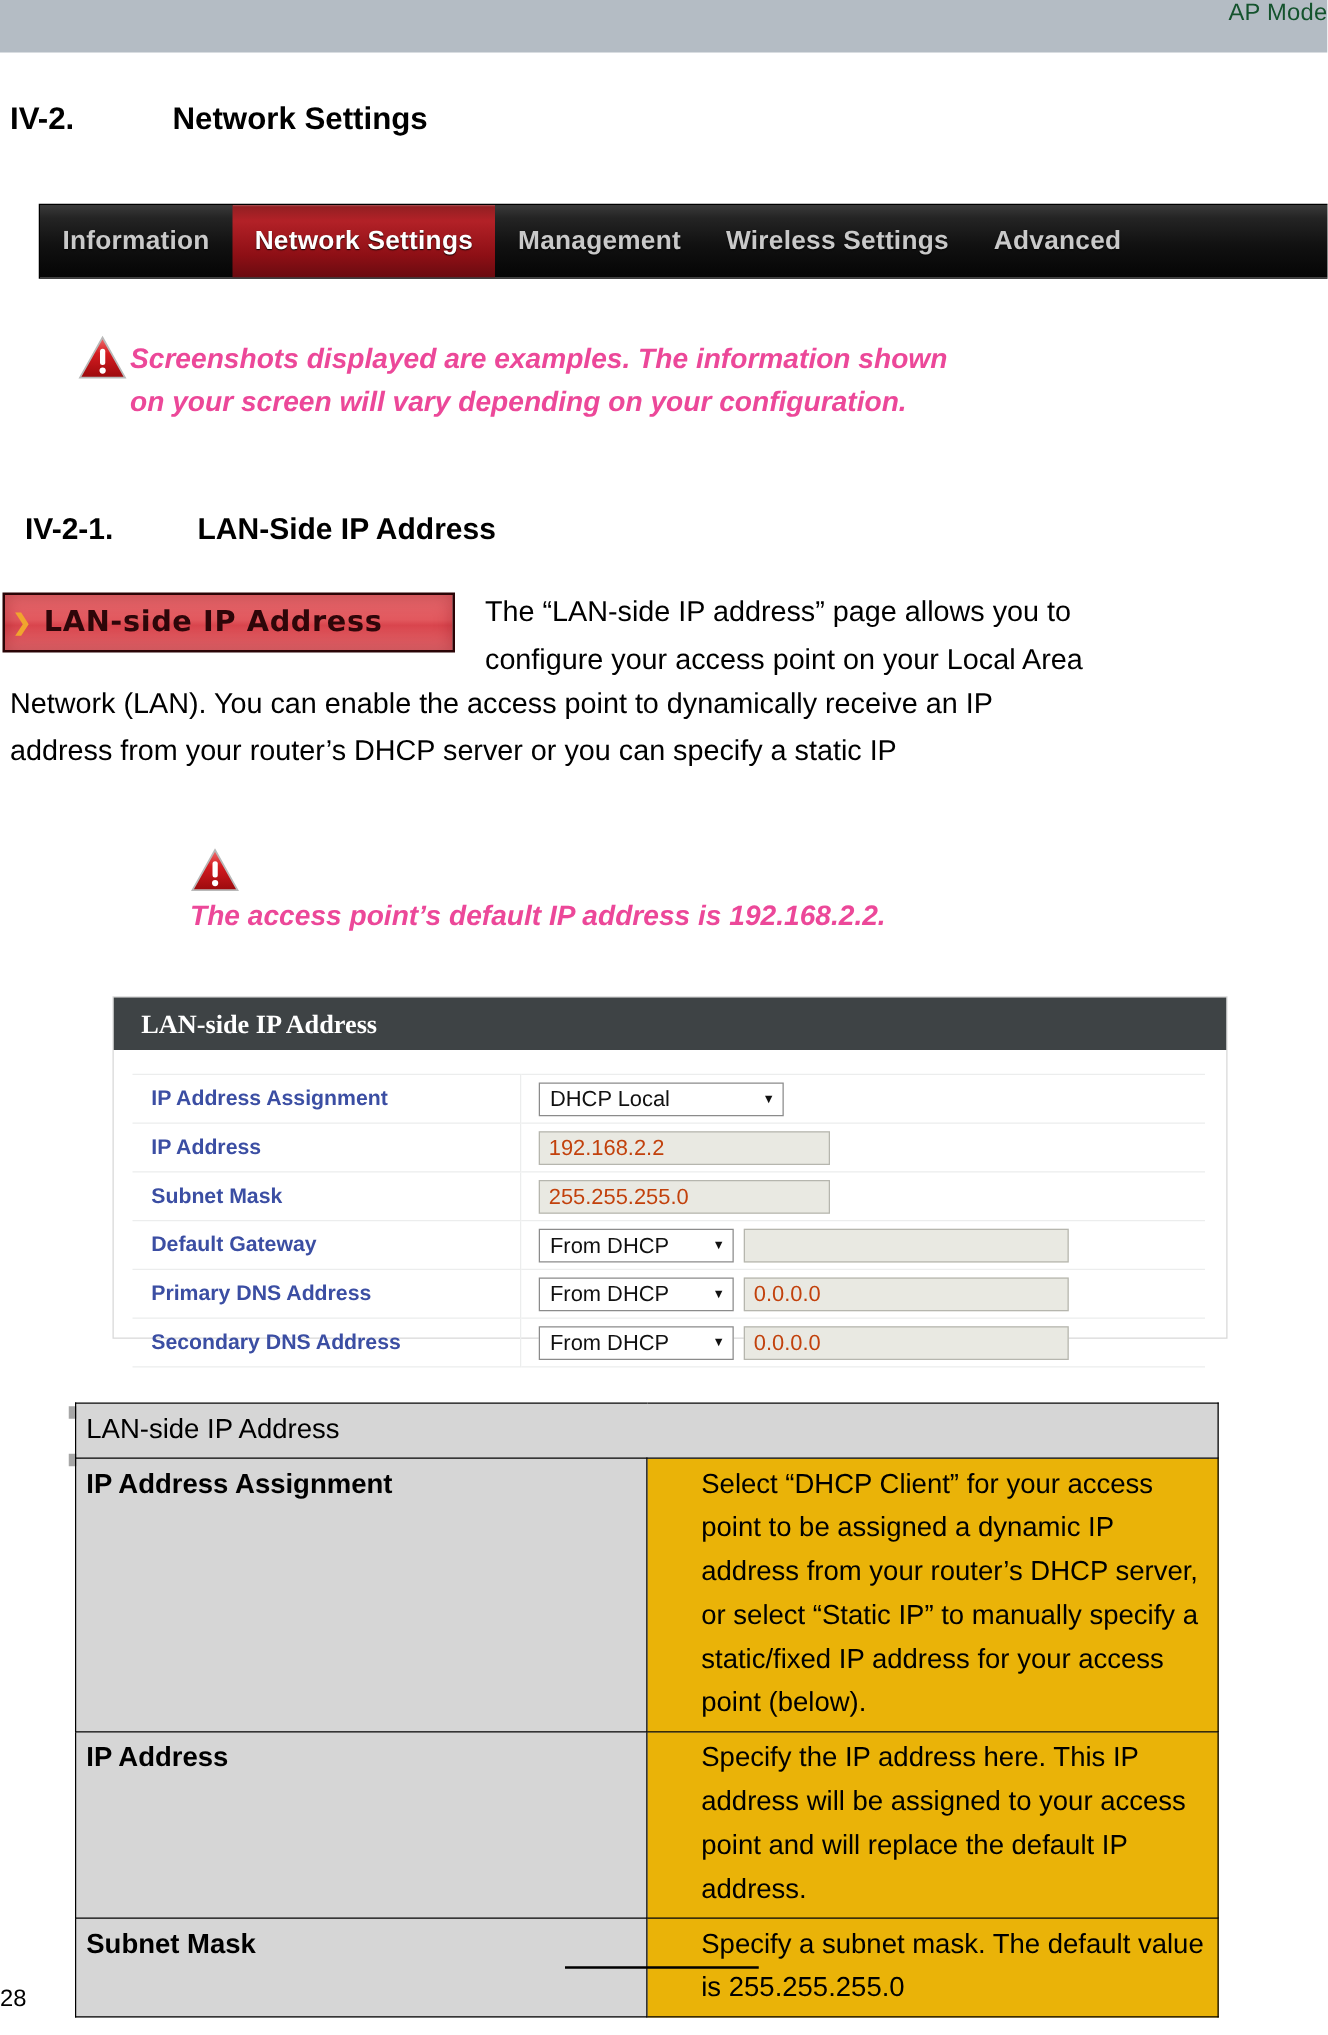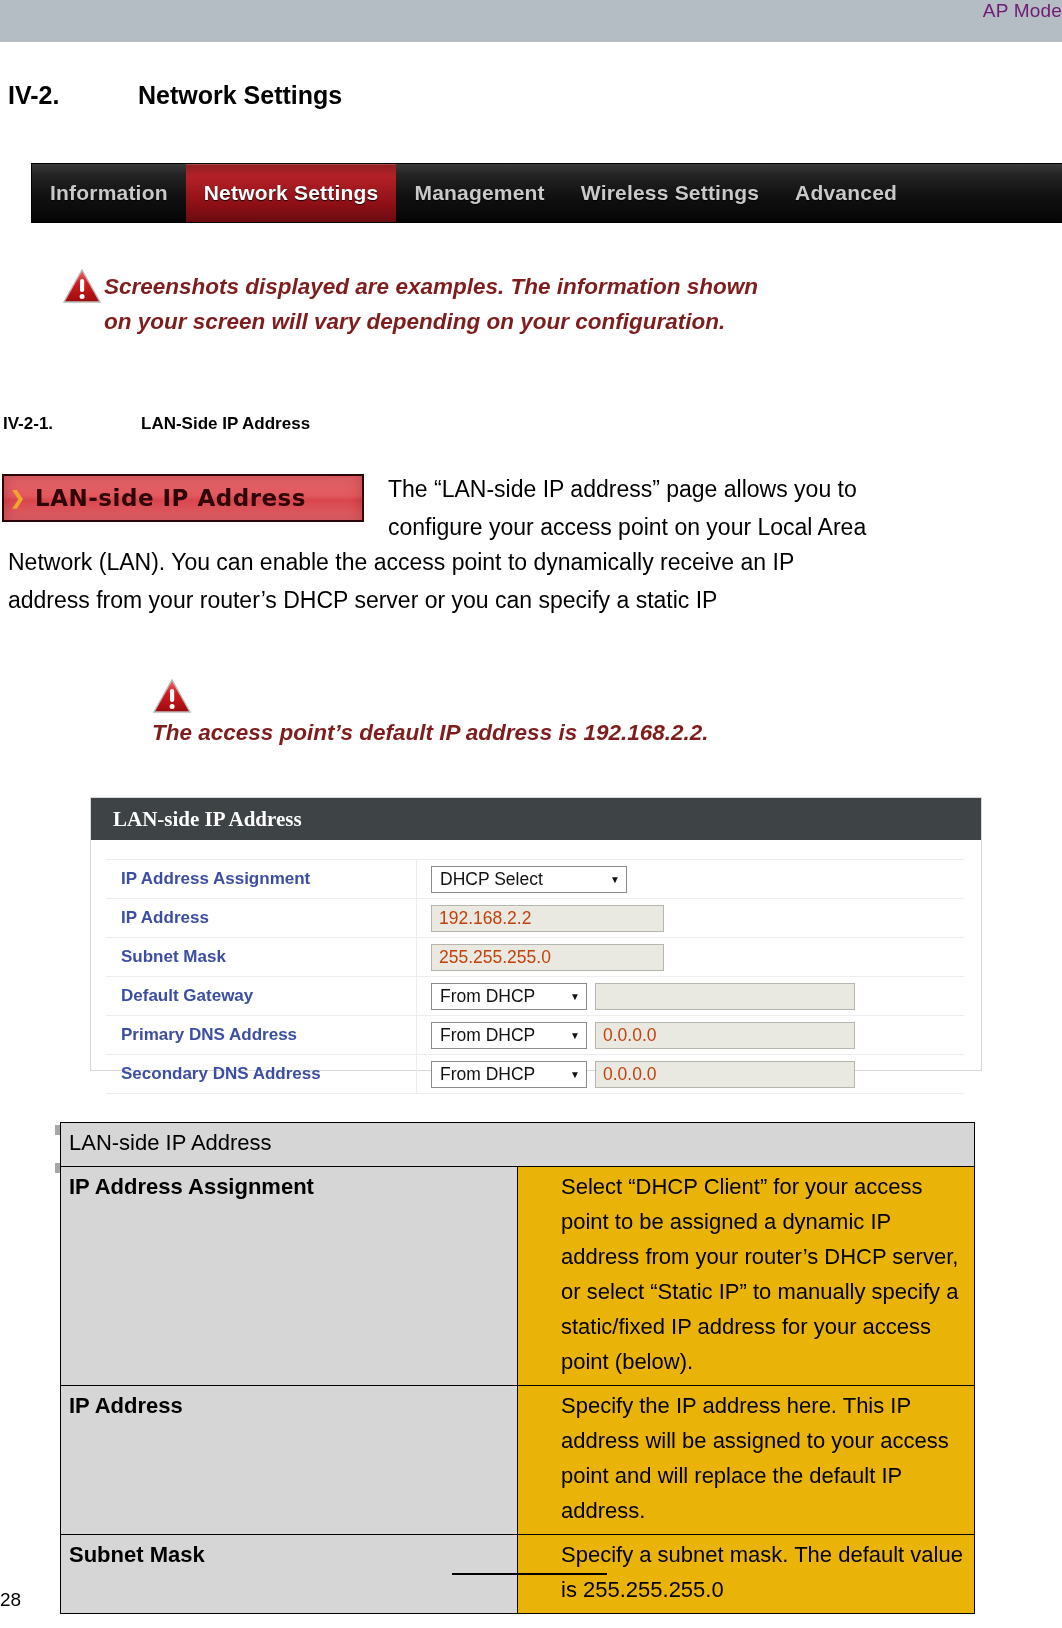--- a/index.html
+++ b/index.html
@@ -25,21 +25,21 @@
     width: 1062px;
     height: 42px;
     background: #b4bcc4;
   }
   .page-header-label {
     position: absolute;
     right: 0px;
     top: 0px;
     font-size: 19px;
     line-height: 22px;
-    color: #701a75;
+    color: #14532d;
     font-family: "Liberation Sans", sans-serif;
     letter-spacing: 0.2px;
     white-space: nowrap;
   }
 
   
   .section-heading {
     position: absolute;
     left: 8px;
     top: 78px;
@@ -103,31 +103,31 @@
     height: 36px;
     margin-right: 2px;
   }
   .warn-icon svg { display: block; }
 
   .note-text {
     font-size: 22.5px;
     font-weight: bold;
     font-style: italic;
     line-height: 35px;
-    color: #7f1d1d;
+    color: #ec4899;
   }
   .note-2 .note-text { line-height: 32px; padding-top: 3px; }
   .note-1 .note-text { padding-top: 1px; }
 
   
   .sub-heading {
     position: absolute;
-    left: 3px;
+    left: 20px;
     top: 408px;
-    font-size: 17px;
+    font-size: 24px;
     font-weight: bold;
     line-height: 32px;
     white-space: nowrap;
   }
   .sub-heading .num {
     display: inline-block;
     width: 138px;
   }
 
   
@@ -411,21 +411,21 @@
 <div class="panel">
   <div class="panel-title">LAN-side IP Address</div>
   <div class="panel-body">
     <table class="form-table">
       <tbody>
           <tr>
         <td class="lbl">IP Address Assignment</td>
         <td class="val">
           <div class="cell-flex">
             <span class="fake-select sel-wide">
-              <span>DHCP Select</span>
+              <span>DHCP Local</span>
               <span class="caret">▼</span>
             </span>
           </div>
         </td>
       </tr>
       <tr>
         <td class="lbl">IP Address</td>
         <td class="val">
           <div class="cell-flex">
             <span class="fake-input inp-main">192.168.2.2</span>

